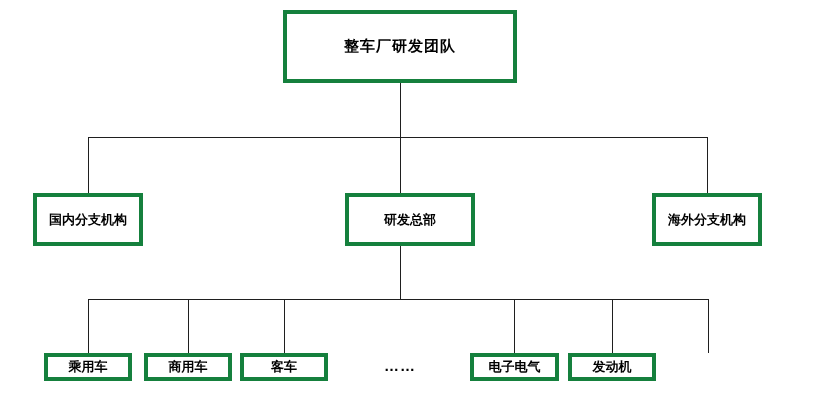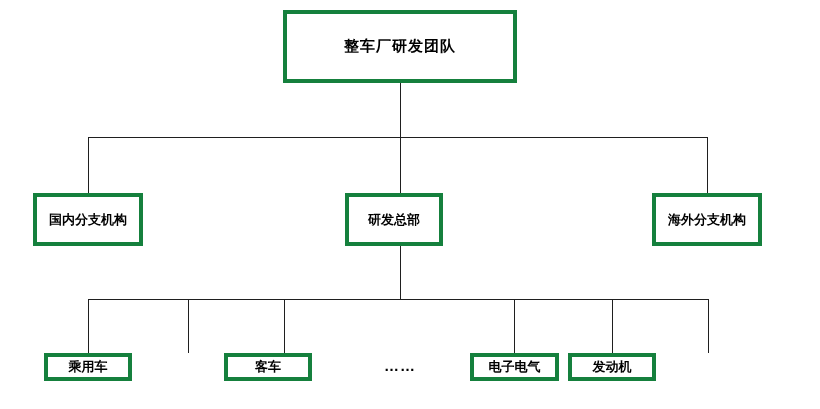--- a/index.html
+++ b/index.html
@@ -37,29 +37,29 @@
   .node-root {
     left: 283px; top: 10px; width: 234px; height: 73px;
     font-size: 15px;
     letter-spacing: 1px;
   }
   .node-l2 {
     top: 193px; height: 53px;
     font-size: 13px;
   }
   .node-l2-domestic { left: 33px;  width: 110px; }
-  .node-l2-hq       { left: 345px; width: 98px; }
+  .node-l2-hq       { left: 345px; width: 130px; }
   .node-l2-overseas { left: 652px; width: 110px; }
   .node-l3 {
     top: 353px; height: 28px; width: 88px;
     font-size: 13px;
   }
   .node-l3-passenger   { left: 44px;  }
   .node-l3-commercial  { left: 144px; }
-  .node-l3-bus         { left: 224px; }
+  .node-l3-bus         { left: 240px; }
   .node-l3-electronics { left: 470px; width: 89px; font-family: Liberation Serif, serif; }
   .node-l3-engine      { left: 568px; text-align: right; }
   .node-l3-gearbox     { left: 664px; }
   .ellipsis {
     position: absolute;
     left: 366px; top: 351px; width: 68px; height: 28px;
     display: flex;
     align-items: center;
     justify-content: center;
     font-size: 15px;
@@ -104,20 +104,23 @@
   <div class="node node-l2 node-l2-hq">
     <span>研发总部</span>
   </div>
   <div class="node node-l2 node-l2-overseas">
     <span>海外分支机构</span>
   </div>
 
   <div class="node node-l3 node-l3-passenger">
     <span>乘用车</span>
   </div>
+  <div class="node node-l3 node-l3-commercial">
+    <span>商用车</span>
+  </div>
   <div class="node node-l3 node-l3-bus">
     <span>客车</span>
   </div>
   <div class="ellipsis">
     <span>……</span>
   </div>
   <div class="node node-l3 node-l3-electronics">
     <span>电子电气</span>
   </div>
   <div class="node node-l3 node-l3-engine">

